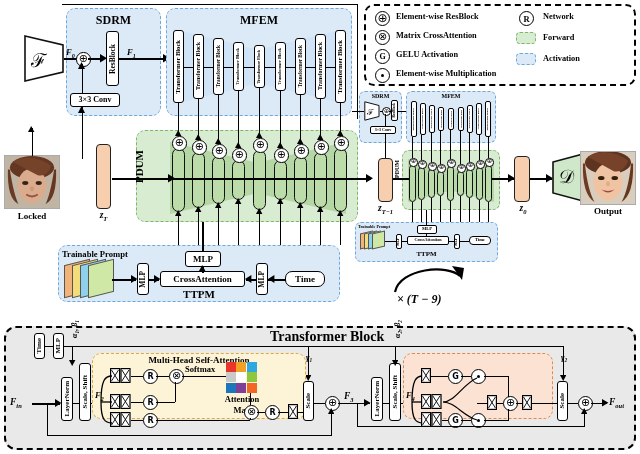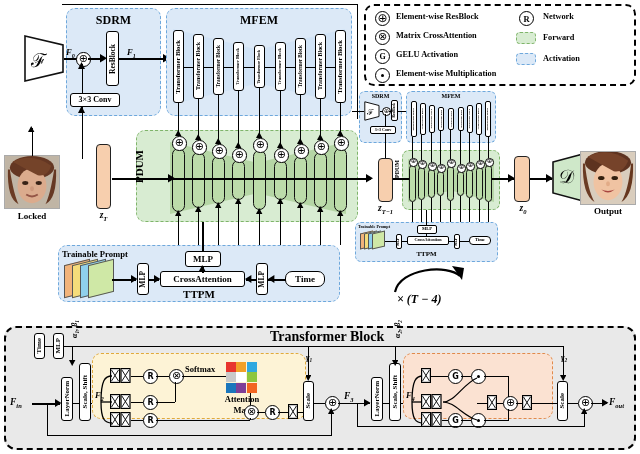--- a/index.html
+++ b/index.html
@@ -578,21 +578,21 @@
       <span style="font-size:4.6px;font-weight:bold;">MLP</span>
     </div>
   <div class="abs ln ln-v ln-thin" style="left:426.3px;top:234px;height:3px;"></div>
   <div class="abs ln ln-v ln-thin" style="left:426.3px;top:210px;height:16px;"></div>
   <div class="lbl bold ctr" style="left:355px;top:250px;width:143px;font-size:7px;">TTPM</div>
 
   <svg class="abs" style="left:390px;top:262px;width:80px;height:32px;">
     <path d="M5,30 C10,6 58,2 70,14" stroke="#000" stroke-width="2.2" fill="none"></path>
     <polygon points="72,18 62,4 74,6" fill="#000"></polygon>
   </svg>
-  <div class="lbl bold" style="left:397px;top:292px;font-size:12px;font-style:italic;">× (T − 4)</div>
+  <div class="lbl bold" style="left:397px;top:292px;font-size:12px;font-style:italic;">× (T − 9)</div>
 
   <div class="abs panel-grey" style="left:4px;top:326px;width:632px;height:124px;"></div>
   <div class="lbl bold" style="left:270px;top:329px;font-size:14px;">Transformer Block</div>
 
   <div class="abs box" style="left:34px;top:333px;width:11px;height:26px;">
       <span class="vert bold" style="font-size:7px;">Time</span>
     </div>
   <div class="abs box" style="left:53px;top:333px;width:11px;height:26px;">
       <span class="vert bold" style="font-size:7px;">MLP</span>
     </div>
@@ -621,20 +621,21 @@
       <span class="vert bold" style="font-size:7px;">LayerNorm</span>
     </div>
 
   <div class="abs box" style="left:79px;top:363px;width:12px;height:58px;">
       <span class="vert bold" style="font-size:7px;">Scale, Shift</span>
     </div>
   <div class="abs ln ln-h ln-thin" style="left:73px;top:403px;width:6px;"></div>
   <div class="abs ln ln-h ln-thin" style="left:91px;top:403px;width:12px;"></div>
 
   <div class="abs panel-yellow" style="left:92px;top:353px;width:214px;height:66px;"></div>
+  <div class="lbl bold ctr" style="left:92px;top:355px;width:214px;font-size:9px;">Multi-Head Self-Attention</div>
 
   <div class="lbl bold" style="left:95px;top:390px;font-size:8.5px;font-style:italic;">F<sub style="font-size:6px;">2</sub></div>
 
   <svg class="abs" style="left:110px;top:368px;width:21px;height:15px;">
     <rect x="0.6" y="0.6" width="9" height="13.8" fill="#fff" stroke="#000" stroke-width="1.2"></rect>
     <rect x="11" y="0.6" width="9" height="13.8" fill="#fff" stroke="#000" stroke-width="1.2"></rect>
     <line x1="1.5" y1="2" x2="8.5" y2="13" stroke="#000" stroke-width=".9"></line>
       <line x1="8.5" y1="2" x2="1.5" y2="13" stroke="#000" stroke-width=".9"></line>
     <line x1="11.9" y1="2" x2="18.9" y2="13" stroke="#000" stroke-width=".9"></line>
       <line x1="18.9" y1="2" x2="11.9" y2="13" stroke="#000" stroke-width=".9"></line>

